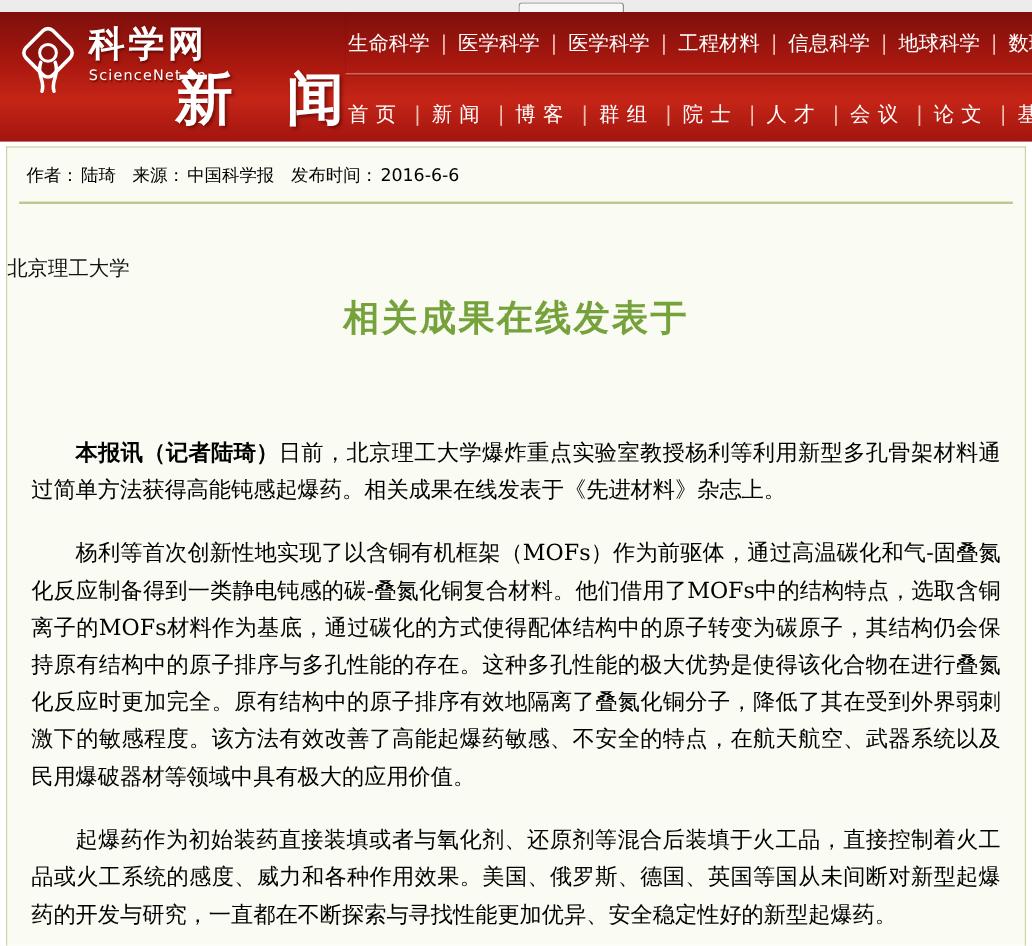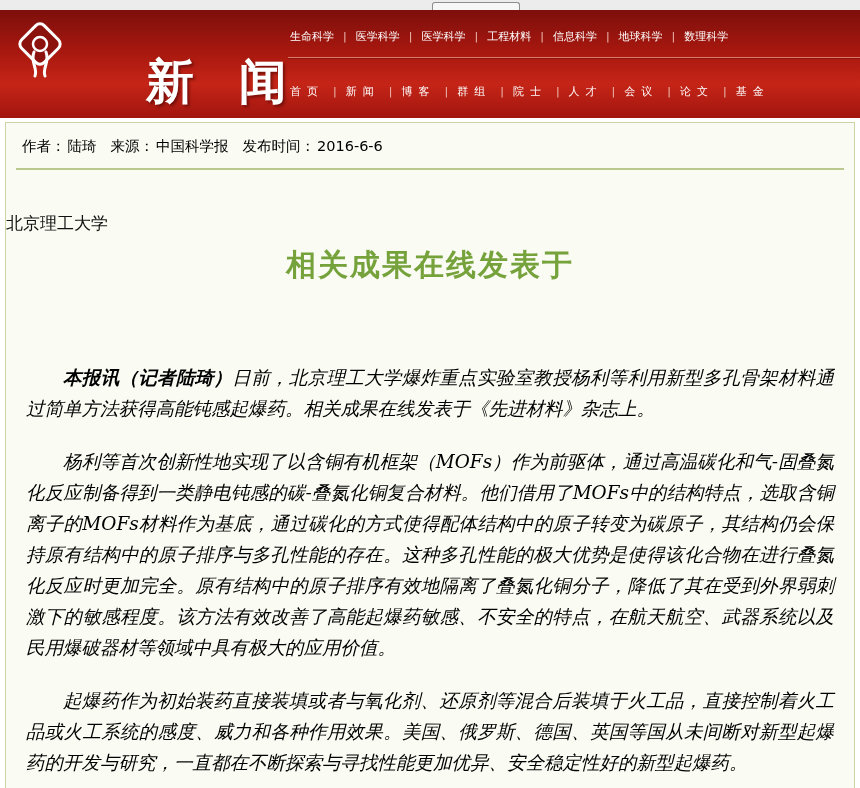--- a/index.html
+++ b/index.html
@@ -25,21 +25,21 @@
   .logo-block { position:absolute; left:14px; top:12px; display:flex; align-items:flex-start; }
   .logo-icon { width:52px; height:58px; margin-right:8px; }
   .logo-text-cn { font-size:30px; font-weight:bold; color:#fff; line-height:32px; letter-spacing:3px; text-shadow:1px 1px 2px rgba(60,0,0,.6); }
   .logo-text-en { font-size:12px; color:#fff; letter-spacing:1px; margin-top:2px; text-shadow:1px 1px 1px rgba(60,0,0,.6); }
   .news-banner {
     position:absolute; left:146px; bottom:4px; font-size:48px; font-weight:bold;
     color:#fff; letter-spacing:14px; text-shadow:2px 2px 3px rgba(60,0,0,.55); white-space:nowrap;
   }
   .nav { position:absolute; left:288px; top:0; right:0; height:100%; }
   .nav-row { white-space:nowrap; color:#fff; }
-  .nav-row a { color:#fff; text-decoration:none; font-size:11px; }
+  .nav-row a { color:#fff; text-decoration:none; font-size:17px; }
   .nav-row a + a::before { content:"|"; color:#eec0b5; margin:0 9px; letter-spacing:normal; display:inline-block; font-weight:normal; }
   .nav-row1 { padding:15px 0 13px 2px; border-bottom:1px solid rgba(255,205,195,.55); box-shadow:0 1px 0 rgba(90,5,0,.35); }
   .nav-row2 { padding:22px 0 0 2px; }
   .nav-row2 a { letter-spacing:6px; }
 
   
   .article {
     margin:4px 5px 0; height:678px; background:#fafbf2;
     border:1px solid #cdd3a6; border-bottom:none; overflow:hidden;
   }
@@ -57,37 +57,41 @@
 
   .subtitle { text-align:left; margin-top:42px; font-size:17px; color:#111; }
   .headline {
     text-align:center; margin-top:10px; font-size:30px; font-weight:bold;
     color:#76a23c; letter-spacing:2px;
   }
   .body-text { margin:76px 20px 0; }
   .body-text p {
     font-family:"DejaVu Serif","Liberation Serif",serif;
     font-size:18.5px; line-height:31px; color:#000;
-    text-indent:2em; margin:0 0 22px; text-align:justify;font-style:italic;
+    text-indent:2em; margin:0 0 22px; text-align:justify;
   }
 </style>
 </head>
 <body>
 
 <div class="top-strip">
   <div class="top-strip-box"></div>
 </div>
 
 <div class="masthead">
   <div class="logo-block">
     <svg class="logo-icon" viewBox="0 0 52 58">
       <rect x="10" y="6" width="32" height="32" rx="6" transform="rotate(45 26 22)" fill="#8c120e" stroke="#ffffff" stroke-width="3"></rect>
       <circle cx="26" cy="22" r="7" fill="none" stroke="#ffffff" stroke-width="2.5"></circle>
       <path d="M20 30 C16 40, 24 46, 21 54 M32 30 C36 40, 28 46, 31 54" fill="none" stroke="#ffffff" stroke-width="3" stroke-linecap="round"></path>
     </svg>
+    <div>
+      <div class="logo-text-cn">科学网</div>
+      <div class="logo-text-en">ScienceNet.cn</div>
+    </div>
   </div>
   <div class="news-banner">新 闻</div>
 
   <div class="nav">
     <div class="nav-row nav-row1">
       <a href="#">生命科学</a><a href="#">医学科学</a><a href="#">医学科学</a><a href="#">工程材料</a><a href="#">信息科学</a><a href="#">地球科学</a><a href="#">数理科学</a>
     </div>
     <div class="nav-row nav-row2">
       <a href="#">首页</a><a href="#">新闻</a><a href="#">博客</a><a href="#">群组</a><a href="#">院士</a><a href="#">人才</a><a href="#">会议</a><a href="#">论文</a><a href="#">基金</a>
     </div>

